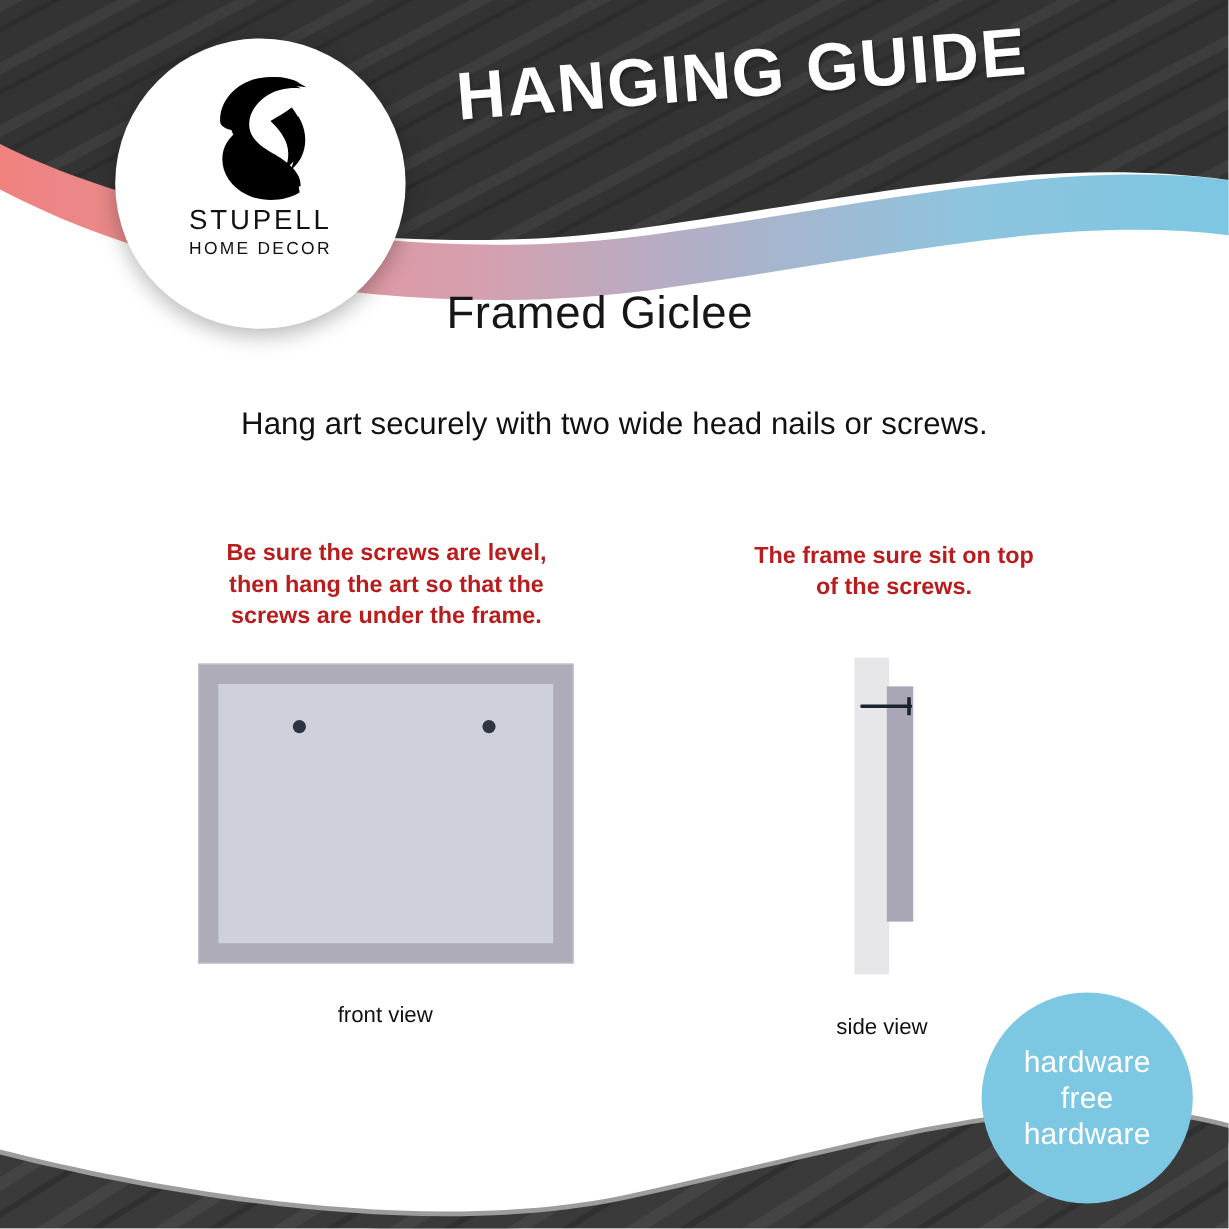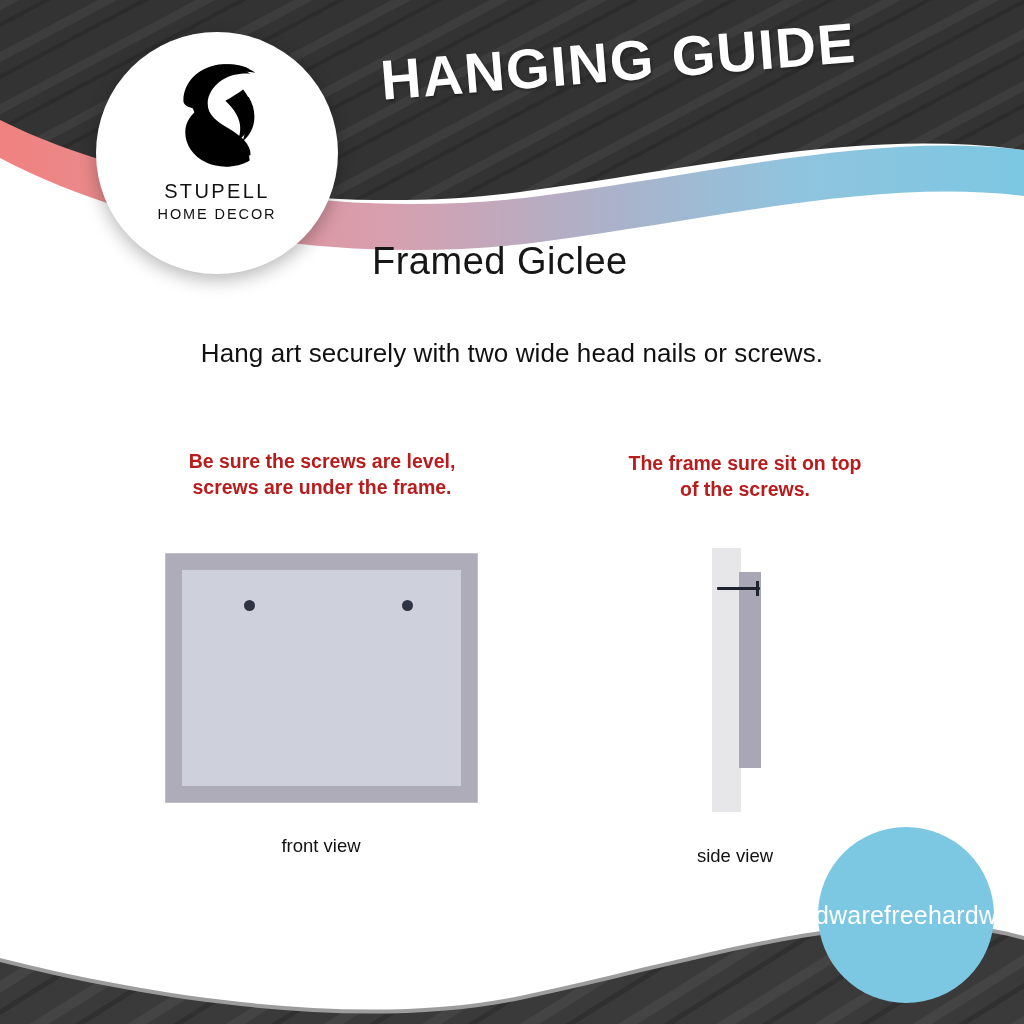--- a/index.html
+++ b/index.html
@@ -29,25 +29,25 @@
     box-shadow:0 6px 18px rgba(0,0,0,0.28);
     display:flex;
     flex-direction:column;
     align-items:center;
     justify-content:flex-start;
     padding-top:20px;
     z-index:6;
   }
   .logo-mark { width:112px; height:118px; display:block; }
   .logo-name {
-    font-size:20px;
+    font-size:23px;
     letter-spacing:2.4px;
     color:#111111;
     font-weight:400;
-    margin-top:10px;
+    margin-top:0;
     font-family:"Liberation Sans", sans-serif;
     text-align:center;
   }
   .logo-sub {
     font-size:14.5px;
     letter-spacing:1.9px;
     color:#111111;
     font-weight:400;
     margin-top:3px;
   }
@@ -185,21 +185,21 @@
   .label-side  { left:640px; top:845px; width:190px; }
 
   
   .hardware-badge {
     position:absolute;
     left:818px; top:827px;
     width:176px; height:176px;
     border-radius:50%;
     background:#7cc7e2;
     display:flex;
-    flex-direction:row;
+    flex-direction:column;
     align-items:center;
     justify-content:center;
     z-index:7;
   }
   .hardware-badge span {
     display:block;
     color:#ffffff;
     font-size:25px;
     line-height:30px;
     font-weight:400;
@@ -279,20 +279,21 @@
 </div>
 
 <div class="header-title">HANGING GUIDE</div>
 
 <div class="product-name">Framed Giclee</div>
 
 <div class="main-instruction">Hang art securely with two wide head nails or screws.</div>
 
 <div class="caption caption-left">
   <div>Be sure the screws are level,</div>
+  <div>then hang the art so that the</div>
   <div>screws are under the frame.</div>
 </div>
 
 <div class="caption caption-right">
   <div>The frame sure sit on top</div>
   <div>of the screws.</div>
 </div>
 
 <div class="front-view">
   <div class="front-view-inner">

